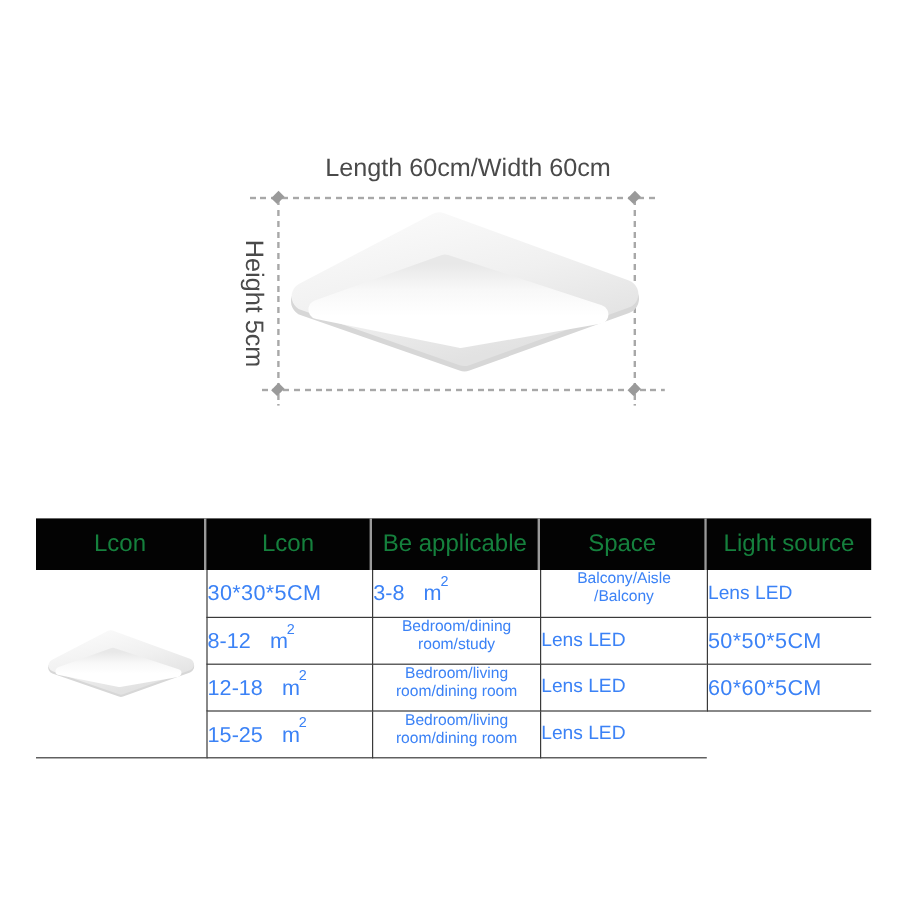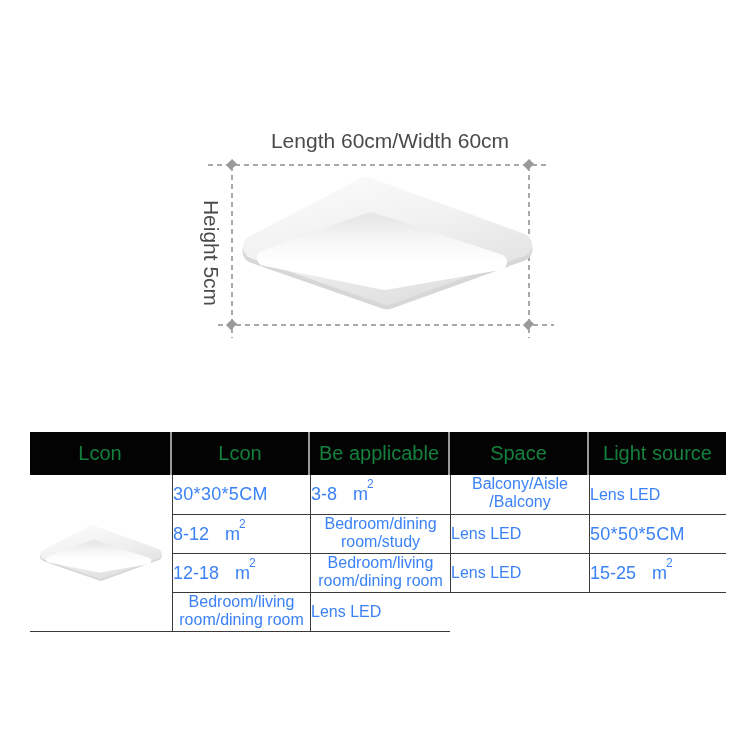--- a/index.html
+++ b/index.html
@@ -49,21 +49,21 @@
     display:flex;align-items:center;justify-content:center;
   }
   .lamp-small{width:128px;height:61px;}
   .cell{
     border-left:1.5px solid #3a3a3a;border-bottom:1.5px solid #3a3a3a;
     display:flex;align-items:center;
     text-align:center;color:#3b82f6;box-sizing:border-box;
   }
   .cell.size{font-size:18px;letter-spacing:.3px;}
   .cell.space{font-size:18px;}
-  .cell.app{font-size:16px;line-height:1.15;flex-direction:column;}
+  .cell.app{font-size:13px;line-height:1.15;flex-direction:column;}
   .cell.light{font-size:16px;}
   .mu{margin-left:16px;}
   sup.sq{font-size:12px;line-height:0;position:relative;top:-5px;margin-left:-1px;}
 </style>
 </head>
 <body>
 
 <div class="canvas">
 
   <svg width="0" height="0" style="position:absolute" aria-hidden="true">
@@ -154,20 +154,23 @@
       <span class="mu"><span>m</span><sup class="sq">2</sup></span>
     </div>
     <div class="cell app">
       <div>Bedroom/living</div>
       <div>room/dining room</div>
     </div>
     <div class="cell light">
       <span>Lens LED</span>
     </div>
 
+    <div class="cell size">
+      <span>60*60*5CM</span>
+    </div>
     <div class="cell space">
       <span>15-25</span>
       <span class="mu"><span>m</span><sup class="sq">2</sup></span>
     </div>
     <div class="cell app">
       <div>Bedroom/living</div>
       <div>room/dining room</div>
     </div>
     <div class="cell light">
       <span>Lens LED</span>

